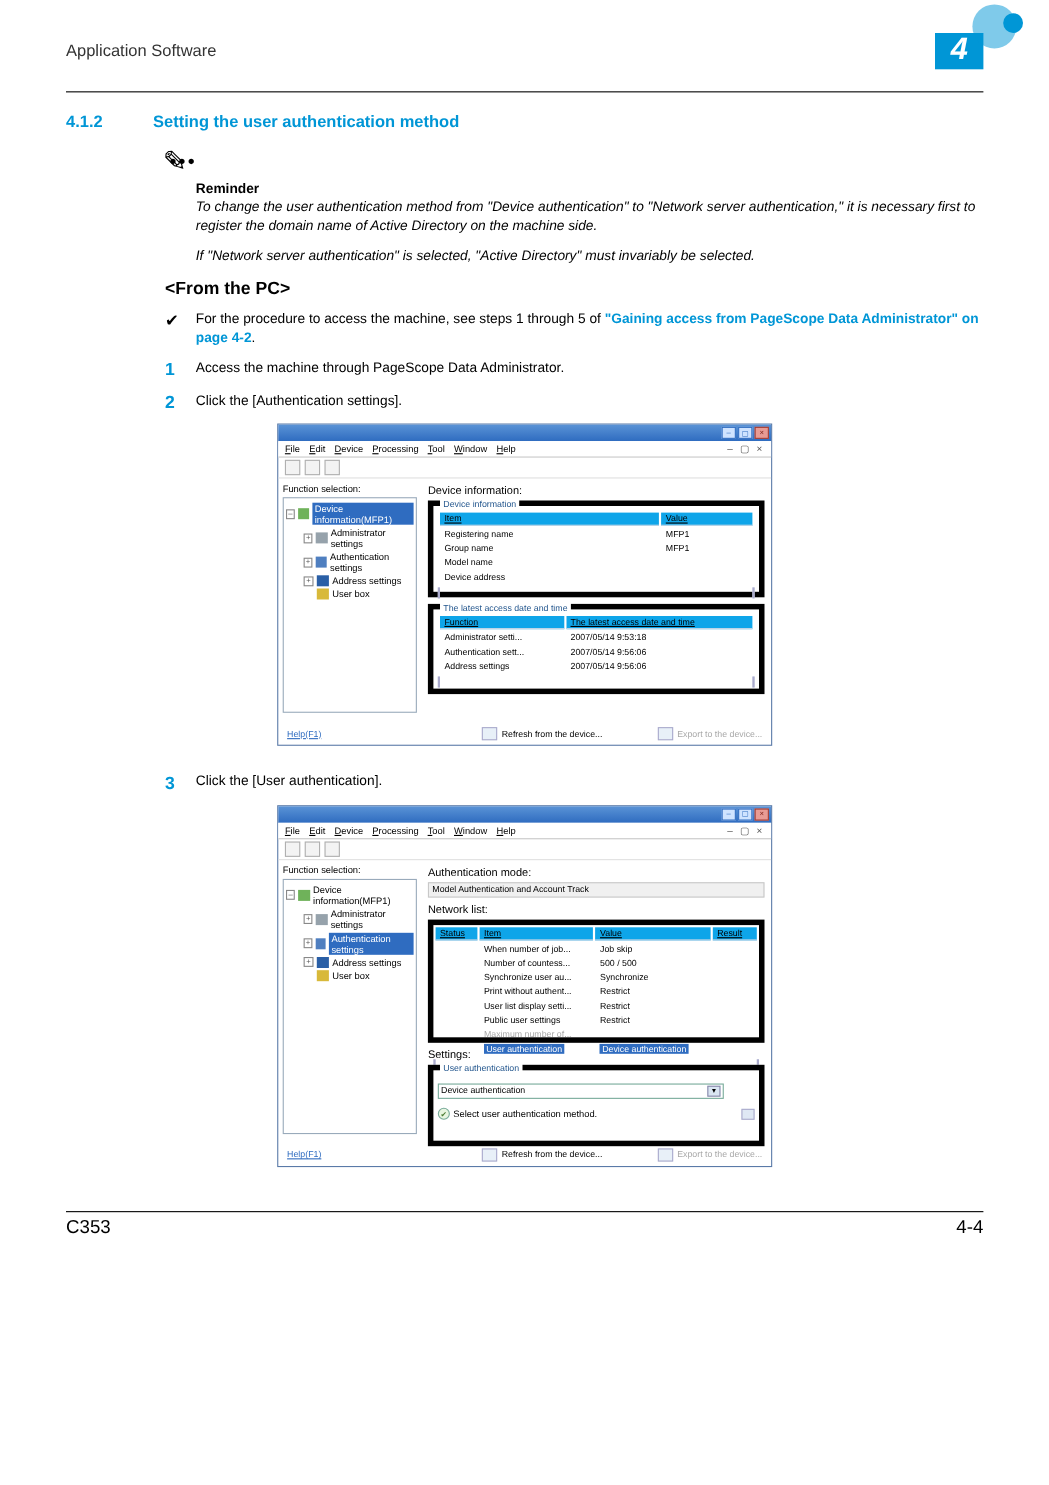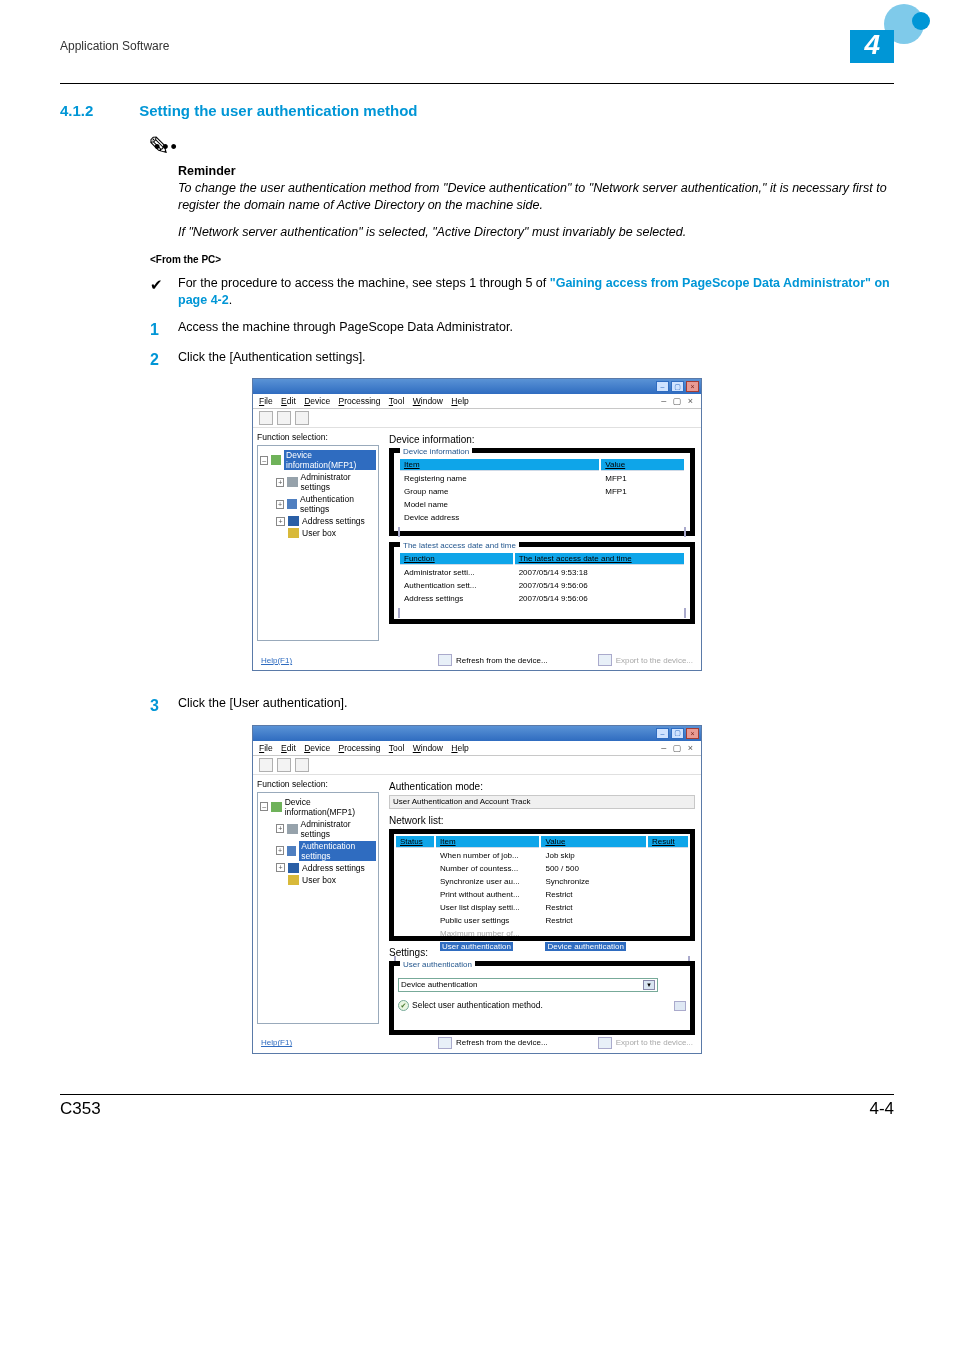--- a/index.html
+++ b/index.html
@@ -16,21 +16,21 @@
     padding: 30px 60px 30px 60px;
     position: relative;
   }
   .top-bar {
     display: flex;
     align-items: center;
     justify-content: space-between;
     margin-bottom: 20px;
   }
   .top-left {
-    font-size: 12px;
+    font-size: 15px;
     color: #333;
   }
   .top-right {
     background: #0096d6;
     color: #fff;
     font-size: 28px;
     font-weight: bold;
     font-style: italic;
     padding: 0 14px 2px 14px;
     line-height: 1.1;
@@ -89,21 +89,21 @@
   .reminder-text {
     font-style: italic;
     margin-left: 28px;
     margin-top: 2px;
     margin-bottom: 10px;
     line-height: 1.35;
   }
   .subhead {
     font-weight: bold;
     margin: 14px 0 10px 90px;
-    font-size: 10px;
+    font-size: 16px;
   }
   .bullet-row {
     display: flex;
     margin-left: 90px;
     margin-bottom: 10px;
     line-height: 1.35;
   }
   .bullet-mark { width: 28px; flex-shrink:0; font-size: 15px; }
   .step-row {
     display: flex;
@@ -437,21 +437,21 @@
                 <span>Address settings</span>
               </div>
             <div class="node sub2">
                 <span class="ic yellow"></span>
                 <span>User box</span>
               </div>
           </div>
         </div>
         <div class="rightpane">
           <div class="group-title">Authentication mode:</div>
-          <div class="disabled-input" style="width:100%;"><span style="font-size:8px; padding-left:3px;">User Authentication and Account Track</span></div>
+          <div class="disabled-input" style="width:100%;"><span style="font-size:8px; padding-left:3px;">Model Authentication and Account Track</span></div>
           <div class="group-title" style="margin-top:6px;">Network list:</div>
           <div class="gbox" style="height:112px; padding:0;">
             <table class="tbl" style="width:100%">
                 <tbody>
               <tr class="hdr">
                 <td style="width:38px;">Status</td>
                 <td>Item</td>
                 <td>Value</td>
                 <td style="width:40px;">Result</td>
               </tr>

